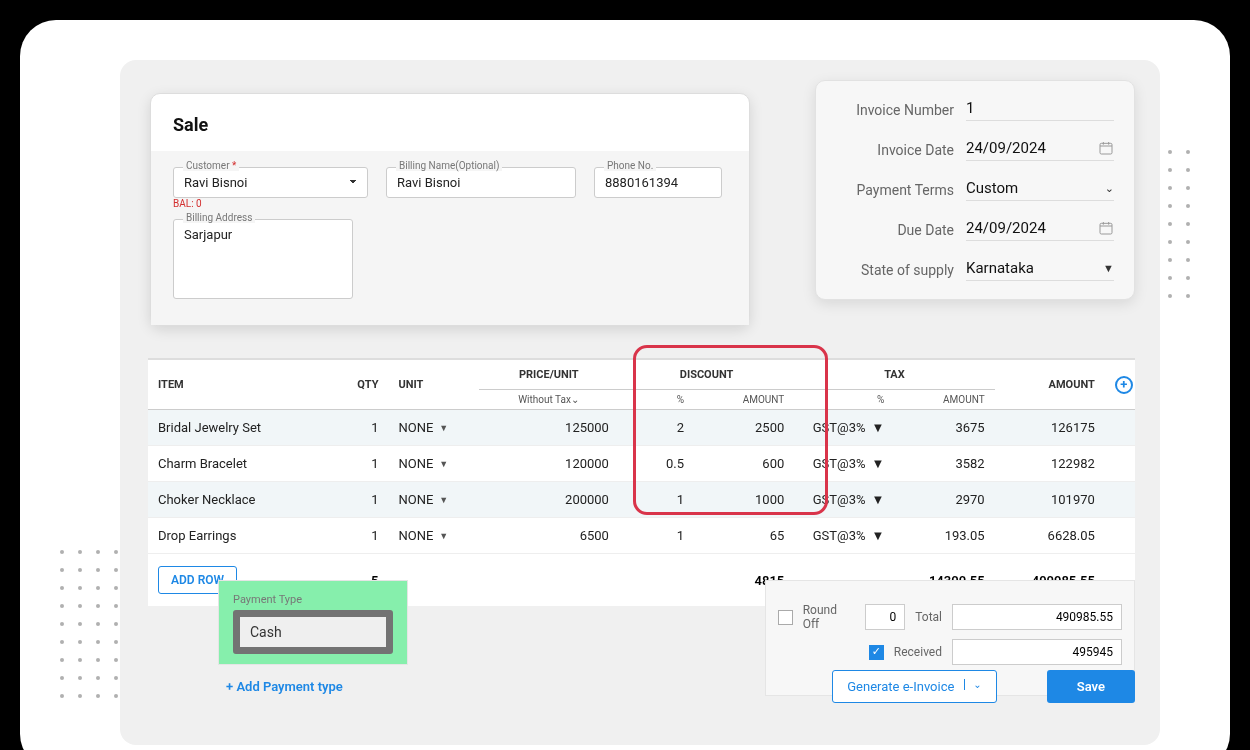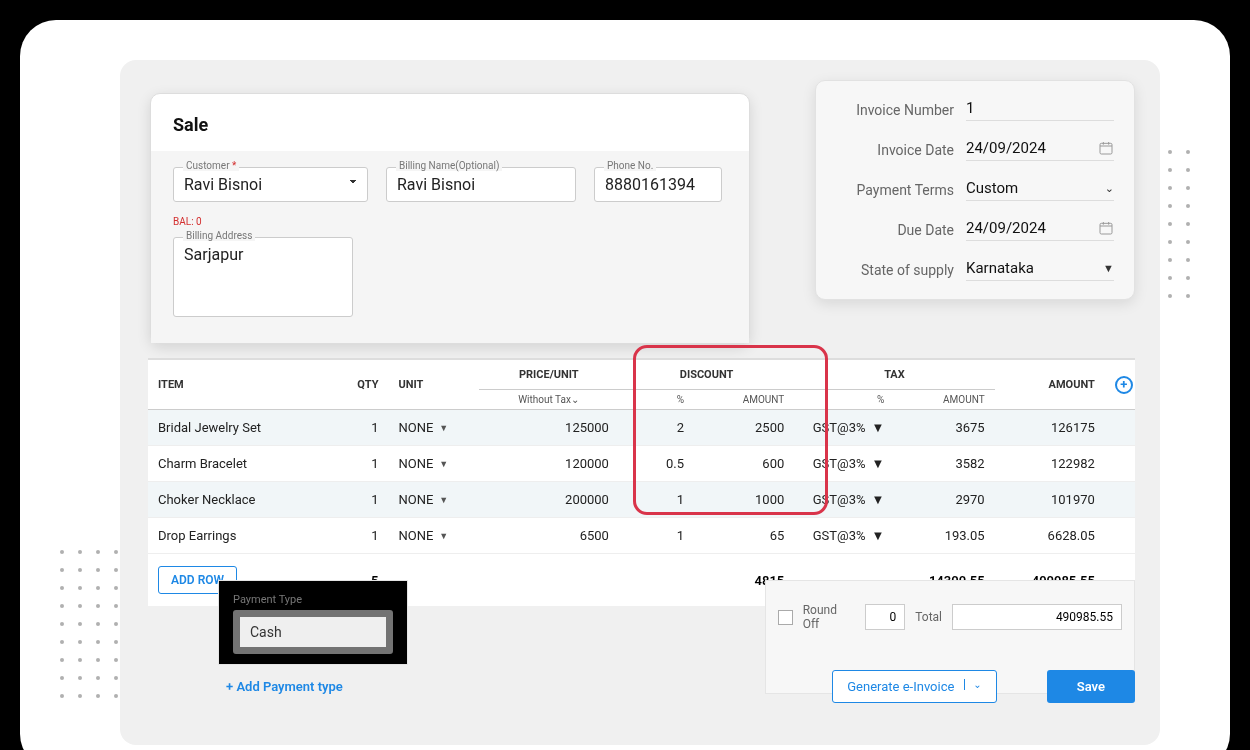--- a/index.html
+++ b/index.html
@@ -9,26 +9,26 @@
 .dots span { width: 4px; height: 4px; background: #b0b0b0; border-radius: 50%; }
 .dots.right { right: 40px; top: 130px; }
 .dots.left { left: 40px; top: 530px; }
 .inner { position: absolute; left: 100px; top: 40px; right: 70px; bottom: 25px; background: #f0f0f0; border-radius: 16px; }
 .sale-card { position: absolute; left: 130px; top: 73px; width: 600px; background: #fff; border: 1px solid #ddd; border-radius: 10px; box-shadow: 0 4px 14px rgba(0,0,0,0.12); padding: 20px 22px 28px; }
 .sale-card h2 { font-size: 18px; font-weight: 700; color: #111; margin-bottom: 16px; }
 .sale-body { background: #f5f5f5; margin: 0 -22px -28px; padding: 16px 22px 22px; display: flex; flex-wrap: wrap; gap: 10px 18px; }
 .fld { position: relative; }
 .fld-label { position: absolute; top: -7px; left: 10px; font-size: 10px; color: #777; background: #f5f5f5; padding: 0 3px; }
 .fld-label .req { color: #d32f2f; }
-.fld input, .fld select, .fld textarea { background: #fff; border: 1px solid #ccc; border-radius: 3px; padding: 7px 10px; font-size: 16px; color: #222; outline: none; }
+.fld input, .fld select, .fld textarea { background: #fff; border: 1px solid #ccc; border-radius: 3px; padding: 7px 10px; font-size: 13px; color: #222; outline: none; }
 .fld select { appearance: none; padding-right: 26px; background-image: linear-gradient(45deg, transparent 50%, #333 50%), linear-gradient(135deg, #333 50%, transparent 50%); background-position: calc(100% - 14px) 12px, calc(100% - 10px) 12px; background-size: 4px 4px; background-repeat: no-repeat; }
 .cust { width: 195px; }
 .bill { width: 190px; }
 .phn { width: 128px; }
-.bal { font-size: 10px; color: #d32f2f; margin-top: 14px; }
+.bal { font-size: 10px; color: #d32f2f; margin-top: 0; }
 .addr textarea { width: 180px; height: 80px; resize: none; font-family: inherit; }
 .invoice-card { position: absolute; right: 95px; top: 60px; width: 320px; background: #f7f7f7; border: 1px solid #e2e2e2; border-radius: 10px; box-shadow: 0 4px 14px rgba(0,0,0,0.1); padding: 18px 20px; display: flex; flex-direction: column; gap: 18px; }
 .inv-row { display: flex; align-items: center; gap: 12px; }
 .inv-row label { flex: 0 0 118px; text-align: right; font-size: 14px; color: #666; white-space: nowrap; }
 .inv-val { flex: 1; display: flex; align-items: center; gap: 8px; border-bottom: 1px solid #ddd; padding-bottom: 3px; }
 .inv-val input { border: none; background: transparent; font-size: 15px; color: #111; width: 100%; outline: none; }
 .inv-val .cal { width: 16px; height: 16px; color: #999; flex-shrink: 0; }
 .inv-val .chev { color: #333; font-size: 11px; flex-shrink: 0; }
 .table-wrap { position: absolute; left: 128px; top: 338px; right: 95px; background: #fff; border-top: 2px solid #ddd; }
 table { width: 100%; border-collapse: collapse; table-layout: fixed; }
@@ -41,21 +41,21 @@
 tbody tr.alt td { background: #f1f6f8; }
 td.r { text-align: right; }
 .unit-cell { display: flex; align-items: center; gap: 6px; }
 .unit-cell .dd { font-size: 9px; color: #555; }
 .tax-cell { display: flex; align-items: center; justify-content: flex-end; gap: 6px; }
 .addrow-btn { color: #1e88e5; border: 1px solid #1e88e5; background: #fff; padding: 6px 12px; font-size: 12px; font-weight: 600; border-radius: 3px; cursor: pointer; }
 .totals-row td { font-weight: 600; padding: 12px 10px; font-size: 13px; }
 .plus-circle { width: 18px; height: 18px; border: 2px solid #1e88e5; border-radius: 50%; display: inline-flex; align-items: center; justify-content: center; color: #1e88e5; font-size: 13px; font-weight: 700; }
 .highlight-box { position: absolute; border: 3px solid #d9344a; border-radius: 14px; left: 613px; top: 325px; width: 195px; height: 170px; pointer-events: none; }
 .footer { position: absolute; left: 128px; right: 95px; top: 560px; display: flex; gap: 30px; }
-.pay-box { background: #000000; border: 1px solid #e5e5e5; padding: 12px 14px 10px; width: 190px; margin-left: 70px; }
+.pay-box { background: #86efac; border: 1px solid #e5e5e5; padding: 12px 14px 10px; width: 190px; margin-left: 70px; }
 .pay-box .lbl { font-size: 11px; color: #777; margin-bottom: 4px; }
 .pay-box select { width: 100%; border: 7px solid #737373; border-radius: 3px; padding: 7px 10px; font-size: 14px; color: #333; appearance: none; background: #fff linear-gradient(45deg, transparent 50%, #888 50%) no-repeat calc(100% - 14px) 13px / 4px 4px, #fff linear-gradient(135deg, #888 50%, transparent 50%) no-repeat calc(100% - 10px) 13px / 4px 4px; }
 .add-pay { color: #1e88e5; font-size: 13px; font-weight: 600; margin-top: 14px; cursor: pointer; }
 .add-pay::before { content: "+ "; }
 .totals-box { margin-left: auto; width: 370px; background: #f7f7f7; border: 1px solid #e5e5e5; padding: 22px 12px; }
 .trow { display: flex; align-items: center; gap: 10px; margin-bottom: 8px; }
 .trow label { font-size: 12px; color: #666; }
 .chk { width: 15px; height: 15px; border: 1px solid #aaa; background: #fff; cursor: pointer; }
 .chk.on { background: #1e88e5; border-color: #1e88e5; position: relative; }
 .chk.on::after { content: "✓"; color: #fff; font-size: 11px; position: absolute; left: 2px; top: -1px; }
@@ -386,20 +386,25 @@
       <div class="add-pay" style="margin-left:78px">Add Payment type</div>
     </div>
     <div class="totals-box">
       <div class="trow">
         <span class="chk"></span>
         <label>Round Off</label>
         <input type="text" class="ro-val" value="0" style="">
         <label style="margin-left:auto">Total</label>
         <input type="text" class="tot-val" readonly="" value="490985.55" style="">
       </div>
+      <div class="trow" style="justify-content:flex-end">
+        <span class="chk on"></span>
+        <label>Received</label>
+        <input type="text" class="tot-val" value="495945" style="">
+      </div>
     </div>
   </div>
 
   <div class="actions">
     <button class="btn-gen">
         <span>Generate e-Invoice</span>
         <span class="dd">⌄</span>
       </button>
     <button class="btn-save">Save</button>
   </div>

